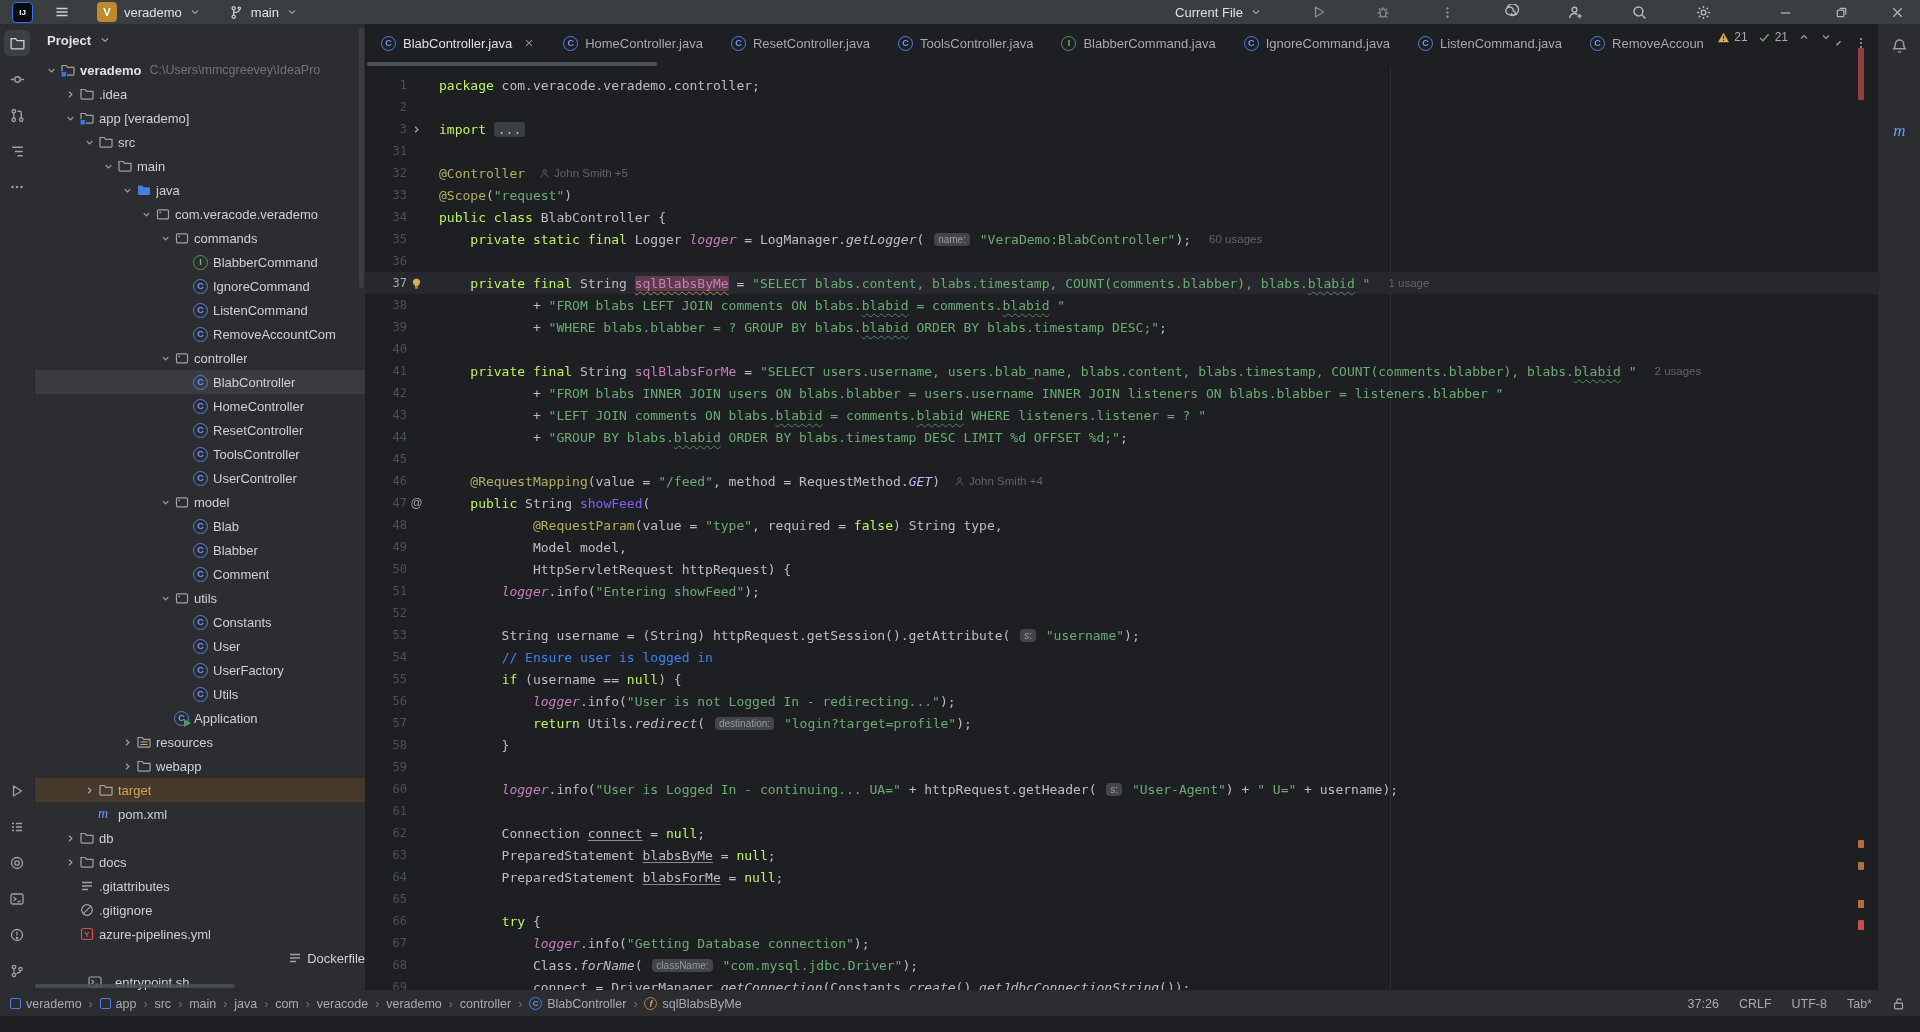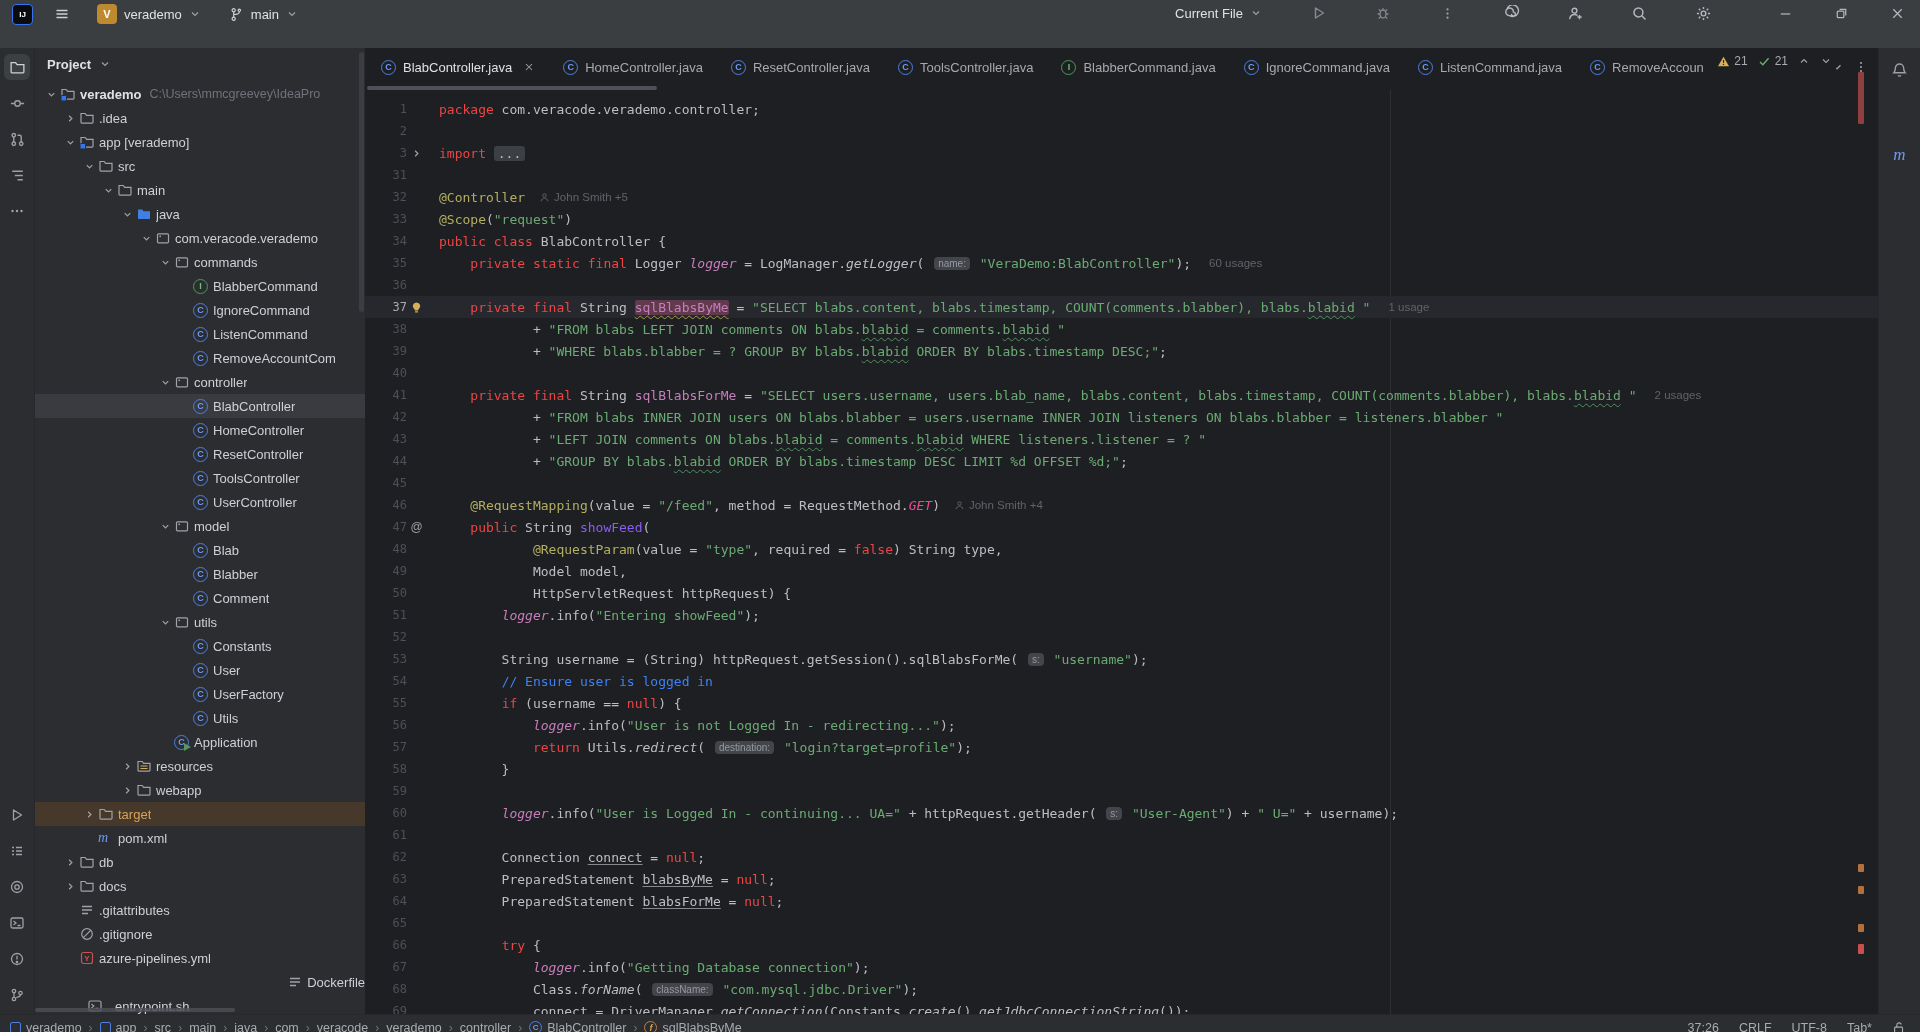--- a/index.html
+++ b/index.html
@@ -1,21 +1,21 @@
 <!DOCTYPE html>
 <html><head>
 <meta charset="utf-8">
 <style>
   * { margin:0; padding:0; box-sizing:border-box; }
   html,body { width:1920px; height:1032px; overflow:hidden; background:#1e1f22;
     font-family:"Liberation Sans", sans-serif; -webkit-font-smoothing:antialiased; }
   svg { display:block; }
 
   
-  .topbar { height:48px; background:#3b3e41; display:flex; align-items:flex-start; padding:0 10px 0 12px; }
+  .topbar { height:24px; background:#3b3e41; display:flex; align-items:center; padding:0 10px 0 12px; }
   .tb-left { display:flex; align-items:center; gap:16px; }
   .logo { width:21px; height:21px; border-radius:4px; background:#0b0c0e; border:1.5px solid #3574F0;
     color:#fff; font-size:8px; font-weight:bold; display:flex; align-items:center; justify-content:center; }
   .avatar { width:20px; height:20px; border-radius:4px; background:#BD8A2F; color:#fff; font-size:11px;
     font-weight:bold; display:flex; align-items:center; justify-content:center; }
   .widget { display:flex; align-items:center; gap:7px; color:#dfe1e5; font-size:13px; padding:4px 6px; border-radius:6px; cursor:default; }
   .tb-right { margin-left:auto; display:flex; align-items:center; gap:38px; }
   .tb-right .widget { color:#dfe1e5; }
   .icon-btn { width:26px; height:26px; display:flex; align-items:center; justify-content:center; border-radius:6px; }
   .winbtns { display:flex; align-items:center; gap:30px; margin-left:18px; }
@@ -61,33 +61,33 @@
   .margin-guide { position:absolute; left:1025px; top:0; bottom:0; width:1px; background:#2d2f33; }
   .line { height:22px; display:flex; align-items:center; position:relative; }
   .line.current { background:#26282e; }
   .gutter { width:62px; flex:none; display:flex; align-items:center; justify-content:flex-end; gap:1px; padding-right:2px; }
   .gnum { color:#4B5059; font-size:12px; font-family:"DejaVu Sans Mono", monospace; }
   .line.current .gnum { color:#A8ABB2; }
   .gico { width:17px; height:17px; display:flex; align-items:center; justify-content:center; flex:none; }
   .code { white-space:pre; font-family:"DejaVu Sans Mono", monospace; font-size:13px; color:#BCBEC4; padding-left:12px; display:flex; align-items:center; }
   .code > span { white-space:pre; }
 
-  .seg-kw   { color:#ef4444; }
+  .seg-kw   { color:#bef264; }
   .seg-str  { color:#6AAB73; }
   .seg-strsq{ color:#6AAB73; text-decoration:underline wavy #4f8f63 1px; text-underline-offset:3px; }
   .seg-ann  { color:#B3AE60; }
   .seg-cmt  { color:#3b82f6; }
   .seg-d    { color:#BCBEC4; }
   .seg-fieldi { color:#C77DBB; font-style:italic; }
   .seg-fieldp { color:#C77DBB; }
   .seg-caret  { color:#C77DBB; background:#613a4d; border-radius:2px; text-decoration:underline wavy #9f9a4a 1px; text-underline-offset:3px; }
   .seg-varu { color:#BCBEC4; text-decoration:underline solid #86898e 1px; text-underline-offset:2px; }
   .seg-mi   { color:#BCBEC4; font-style:italic; }
   .seg-mdecl{ color:#8b5cf6; }
-  .seg-const{ color:#ec4899; font-style:italic; }
+  .seg-const{ color:#c4b5fd; font-style:italic; }
   .seg-chip { background:#43454a; color:#949aa2; border-radius:4px; font-size:10px; padding:1px 4px; margin:0 2px;
     font-family:"Liberation Sans", sans-serif; }
   .seg-fold { background:#3c3f44; color:#bcbec4; border-radius:3px; padding:0 4px; }
   .inlay-usage { margin-left:18px; color:#606369; font-size:11.5px; font-family:"Liberation Sans", sans-serif; }
   .inlay-author { margin-left:14px; color:#606369; font-size:11.5px; font-family:"Liberation Sans", sans-serif;
     display:inline-flex; align-items:center; gap:4px; }
 
   .inspections { position:absolute; top:4px; right:40px; display:flex; align-items:center; gap:10px;
     font-size:12px; color:#a8abb2; background:#1e1f22; padding:2px 6px; border-radius:6px; }
   .insp-item { display:flex; align-items:center; gap:4px; }
@@ -935,21 +935,21 @@
             <span class="gnum">52</span>
             <span class="gico"></span>
           </div>
           <div class="code"></div>
         </div>
         <div class="line">
           <div class="gutter">
             <span class="gnum">53</span>
             <span class="gico"></span>
           </div>
-          <div class="code"><span class="seg-d">        String username = (String) httpRequest.getSession().sqlBlabsForMe( </span><span class="seg-chip">s:</span><span class="seg-d"> </span><span class="seg-str">"username"</span><span class="seg-d">);</span></div>
+          <div class="code"><span class="seg-d">        String username = (String) httpRequest.getSession().getAttribute( </span><span class="seg-chip">s:</span><span class="seg-d"> </span><span class="seg-str">"username"</span><span class="seg-d">);</span></div>
         </div>
         <div class="line">
           <div class="gutter">
             <span class="gnum">54</span>
             <span class="gico"></span>
           </div>
           <div class="code"><span class="seg-d">        </span><span class="seg-cmt">// Ensure user is logged in</span></div>
         </div>
         <div class="line">
           <div class="gutter">

